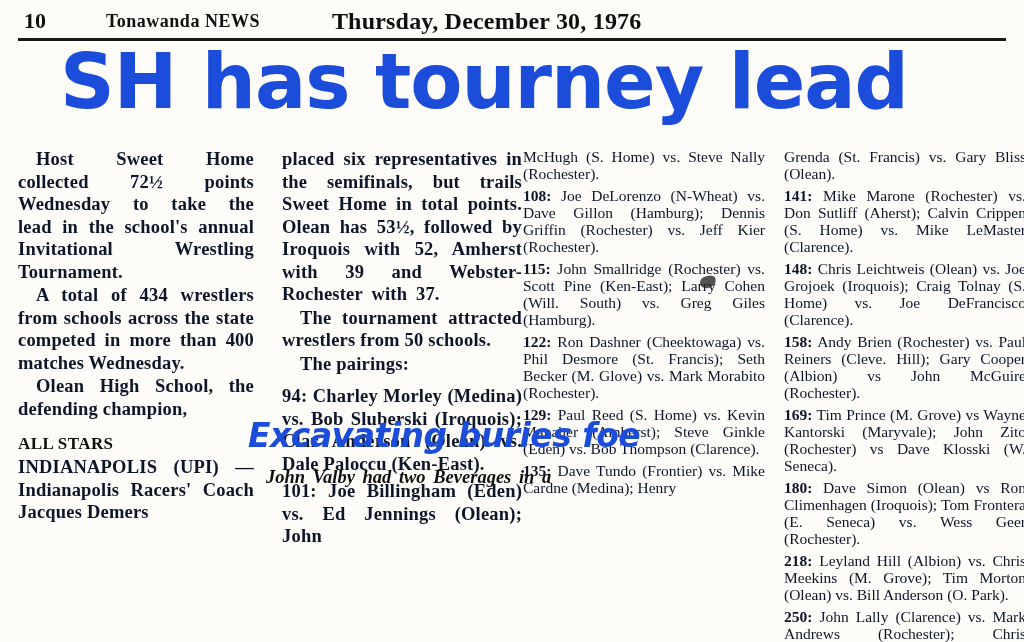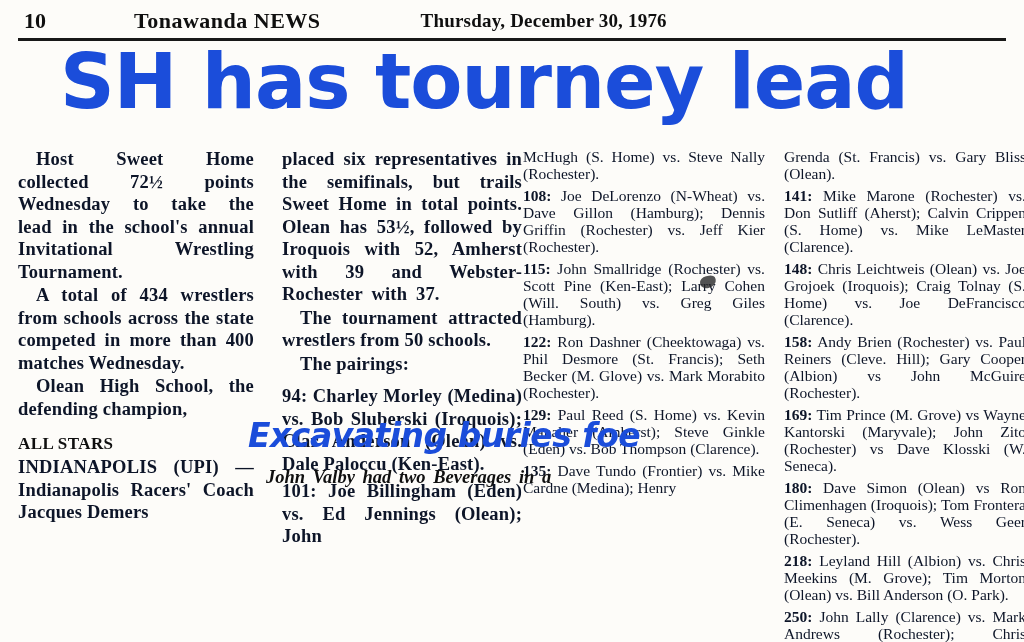--- a/index.html
+++ b/index.html
@@ -24,40 +24,39 @@
 
   
   .masthead {
     position: absolute;
     top: 6px;
     left: 0;
     width: 884px;
     height: 30px;
     display: flex;
     align-items: center;
-    gap: 28px;
   }
   .masthead .page-num {
     font-family: "Liberation Serif", serif;
     font-weight: bold;
     font-size: 22px;
     margin-left: 24px;
     letter-spacing: 0px;
   }
   .masthead .paper-name {
     font-family: "Liberation Serif", serif;
     font-weight: bold;
-    font-size: 22px;
+    font-size: 18px;
     margin-left: 60px;
     letter-spacing: 0.5px;
   }
   .masthead .issue-date {
     font-family: "Liberation Serif", serif;
     font-weight: bold;
-    font-size: 19px;
+    font-size: 24px;
     margin-left: 72px;
     letter-spacing: 0.2px;
   }
 
   .rule {
     position: absolute;
     left: 18px;
     width: 988px;
     height: 3px;
     background: #1a1a1a;

